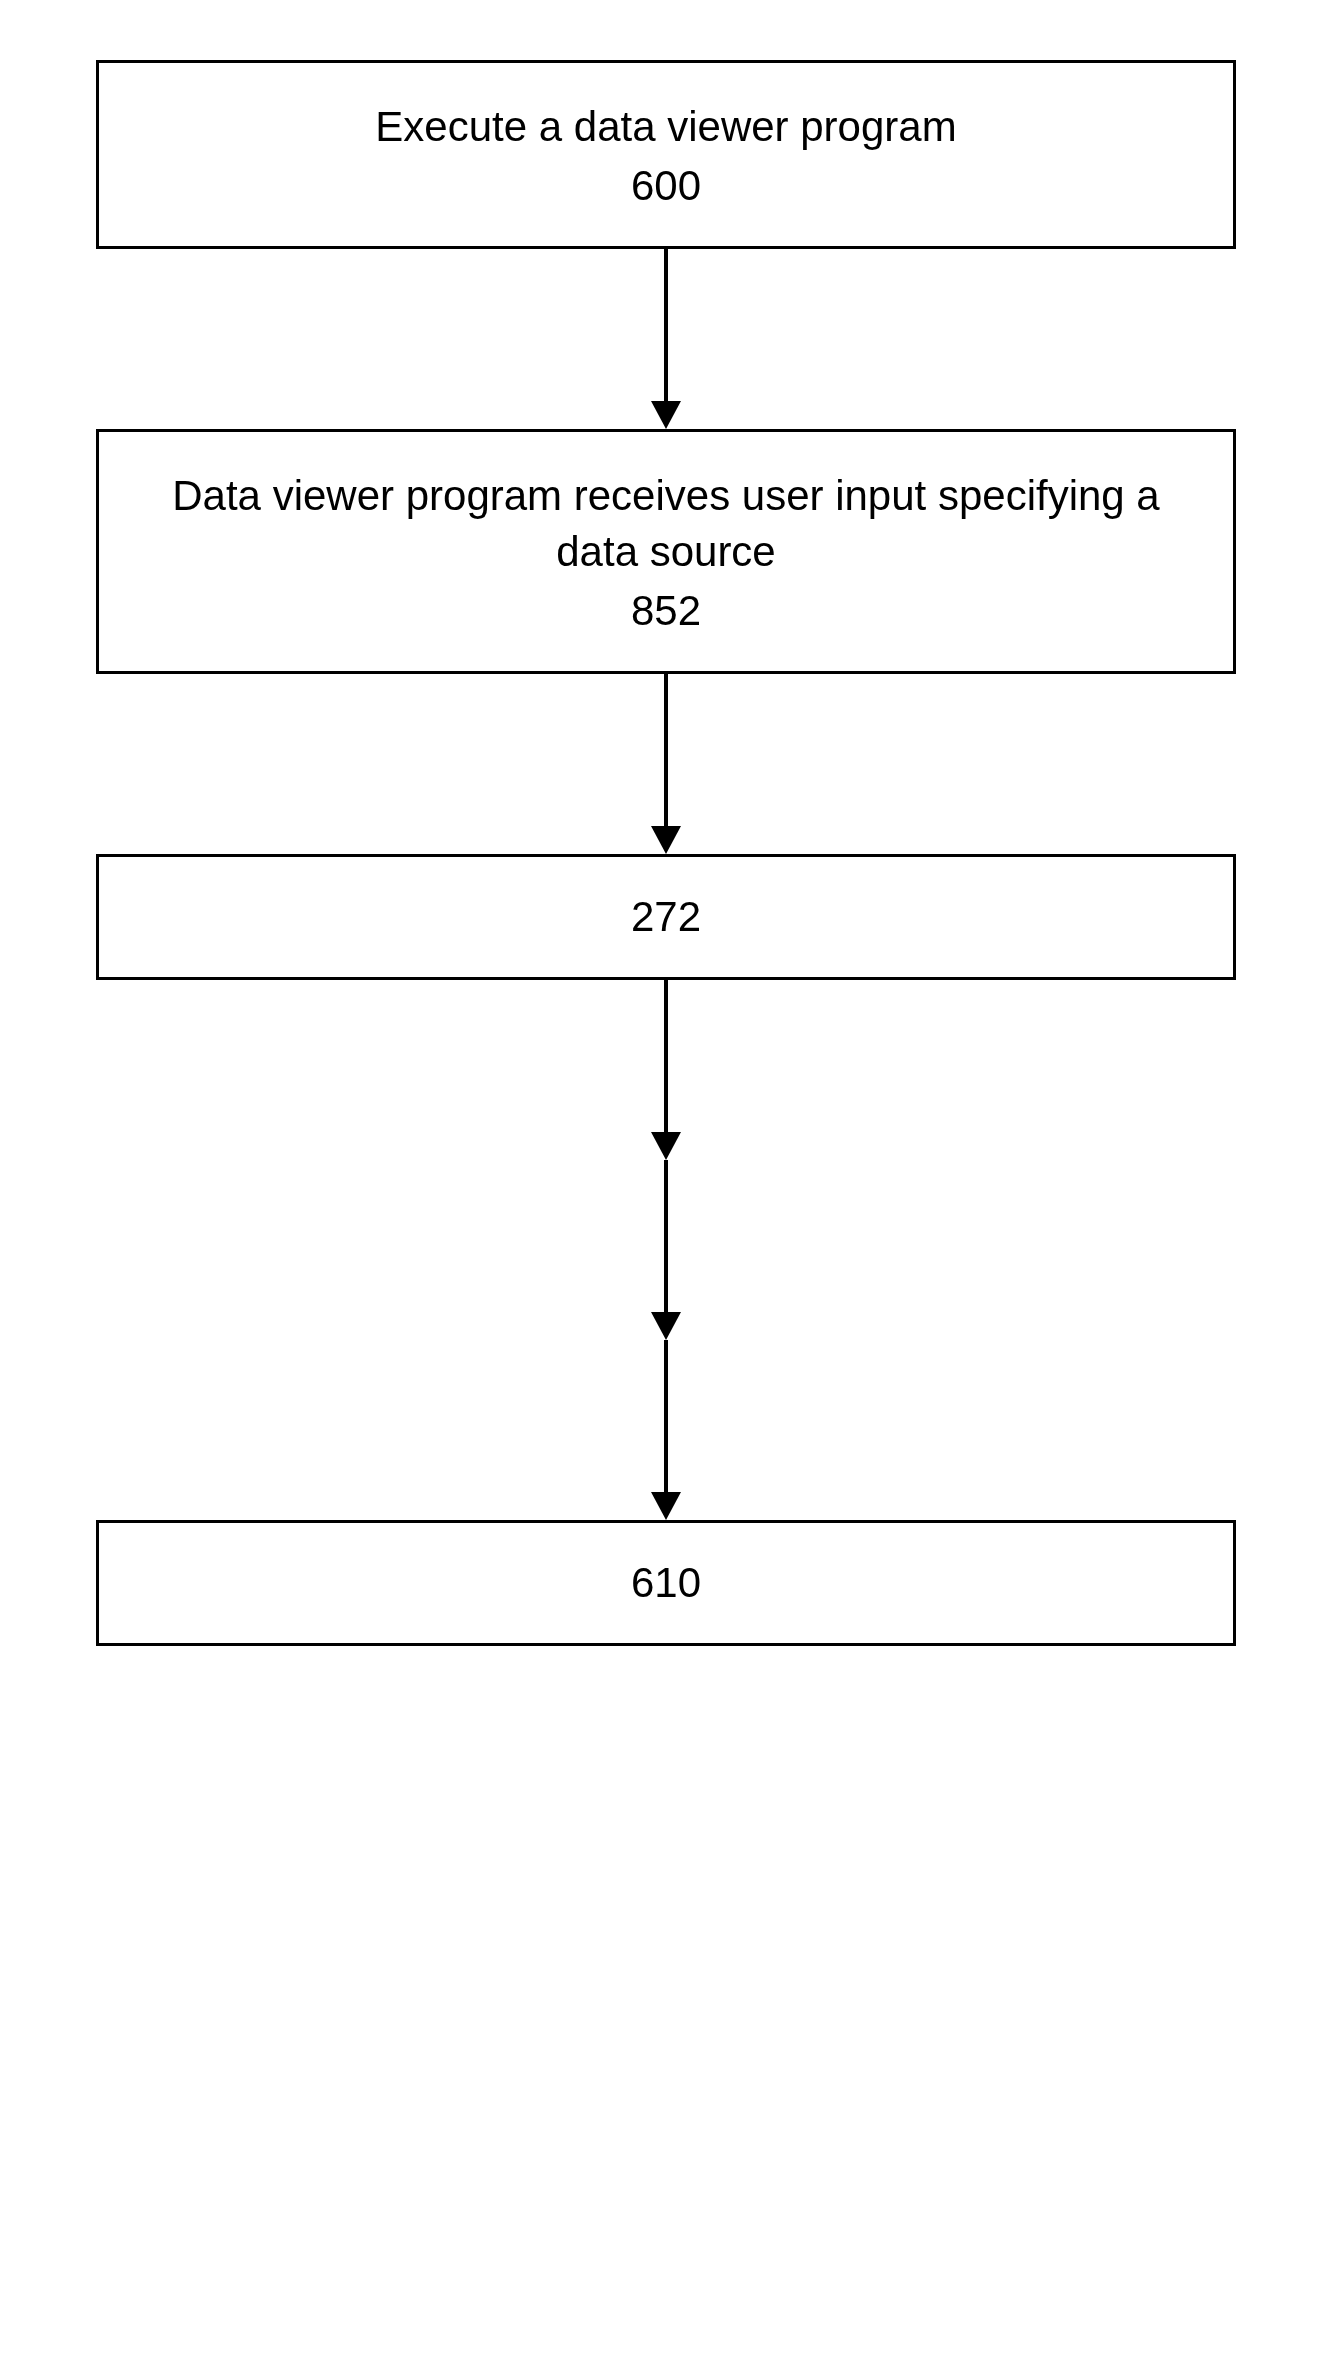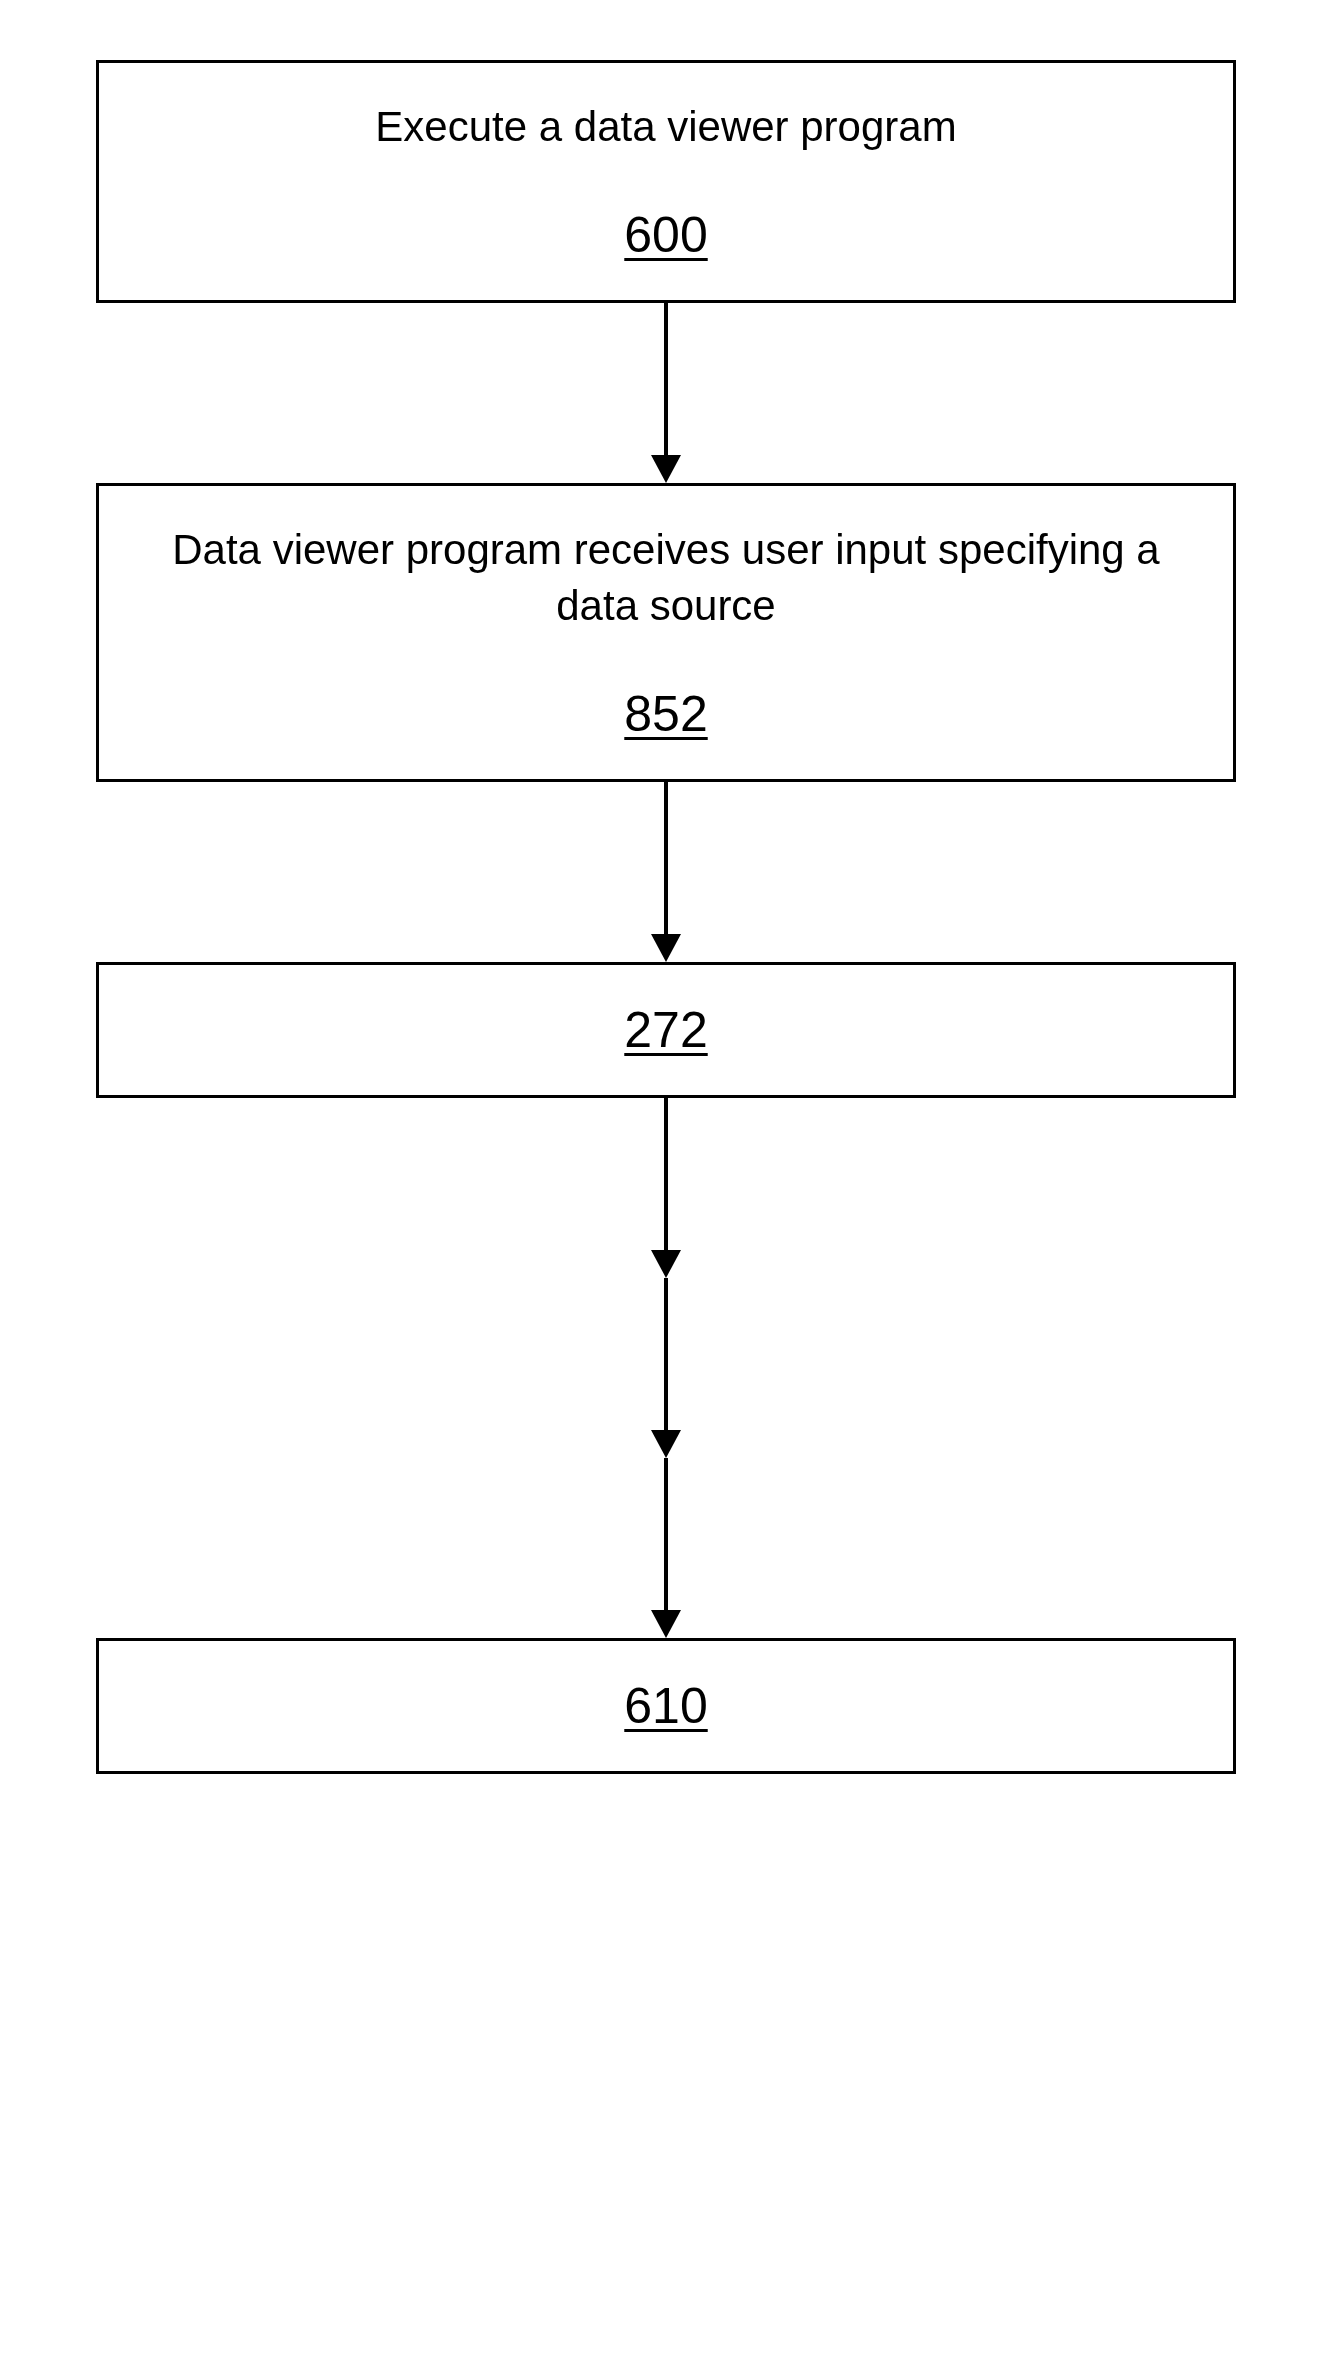--- a/index.html
+++ b/index.html
@@ -24,32 +24,30 @@
     .step-box {
       border: 3px solid #000;
       background: #fff;
       width: 1140px;
       padding: 36px 50px;
       text-align: center;
       display: flex;
       flex-direction: column;
       align-items: center;
       justify-content: center;
-      gap: 44px;
     }
     .step-text {
       font-size: 42px;
       line-height: 1.35;
       color: #000;
       margin-bottom: 6px;
     }
     .step-number {
-      font-size: 50px;
+      font-size: 42px;
       color: #000;
-      text-decoration: underline;
       text-underline-offset: 6px;
       text-decoration-thickness: 3px;
     }
     .connector {
       display: flex;
       flex-direction: column;
       align-items: center;
       height: 180px;
     }
     .connector-line {

